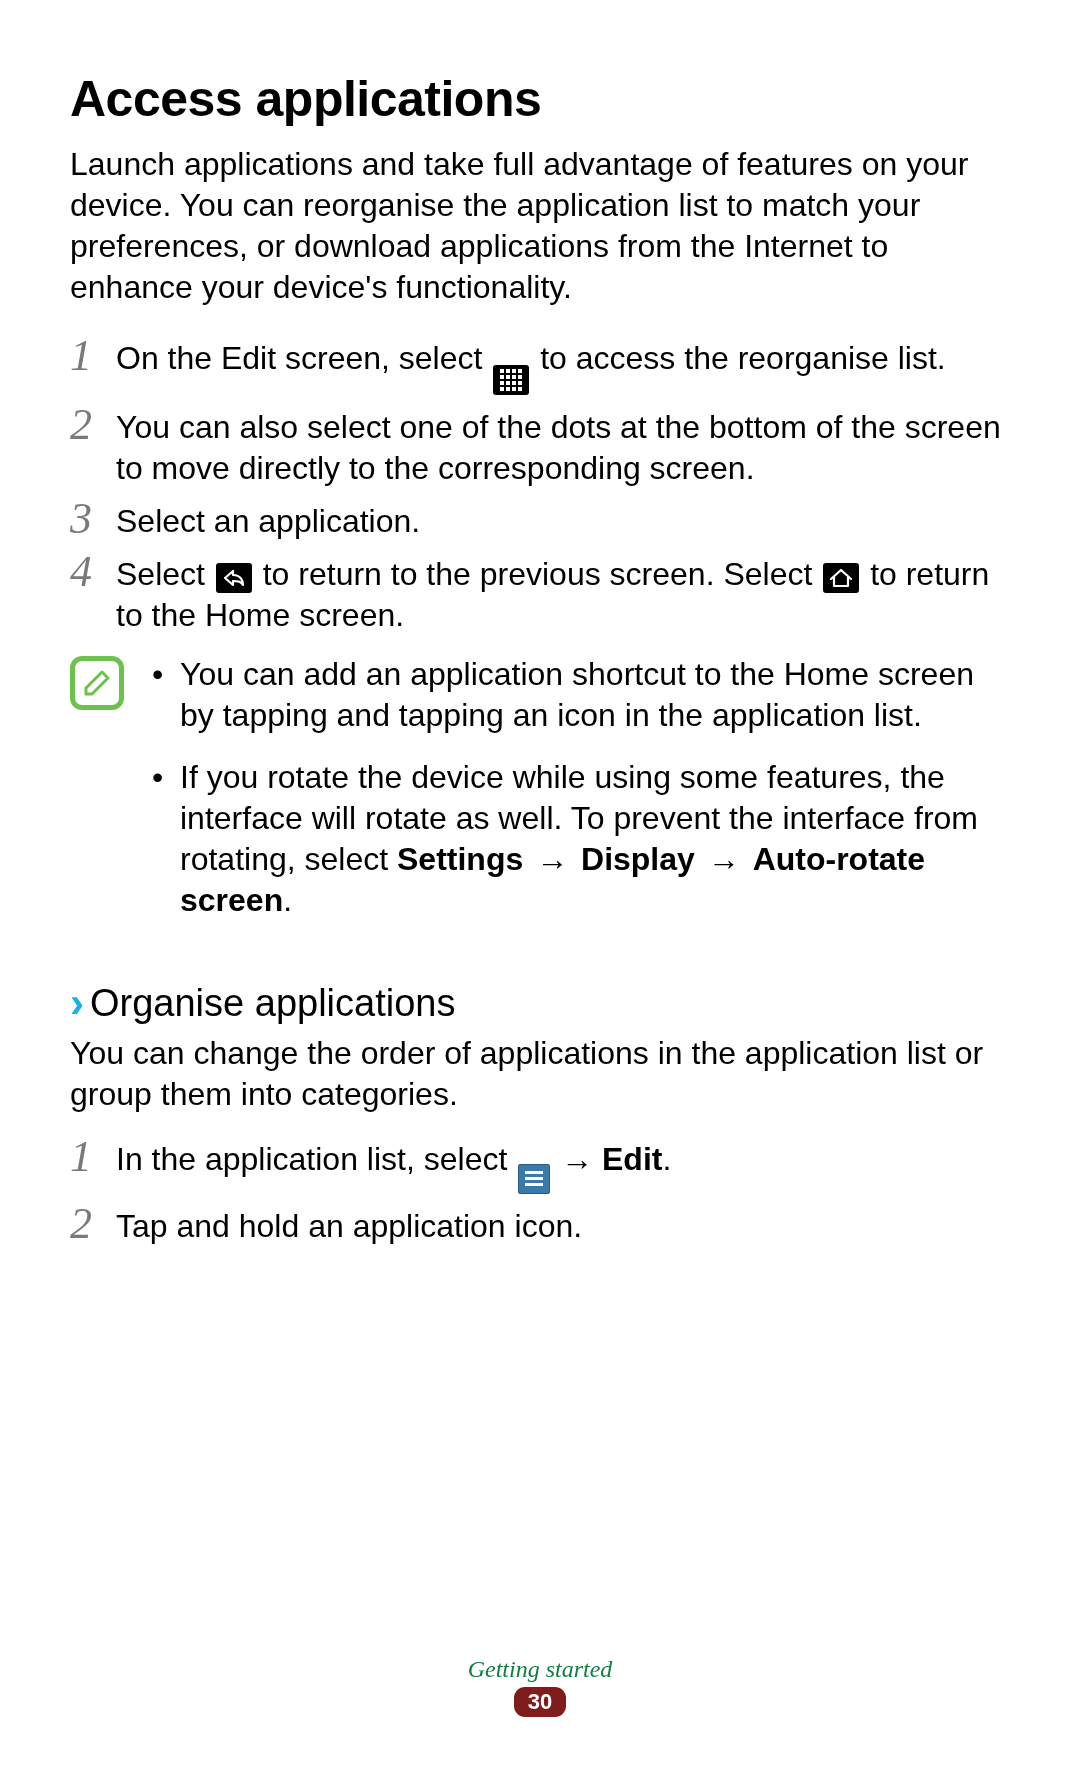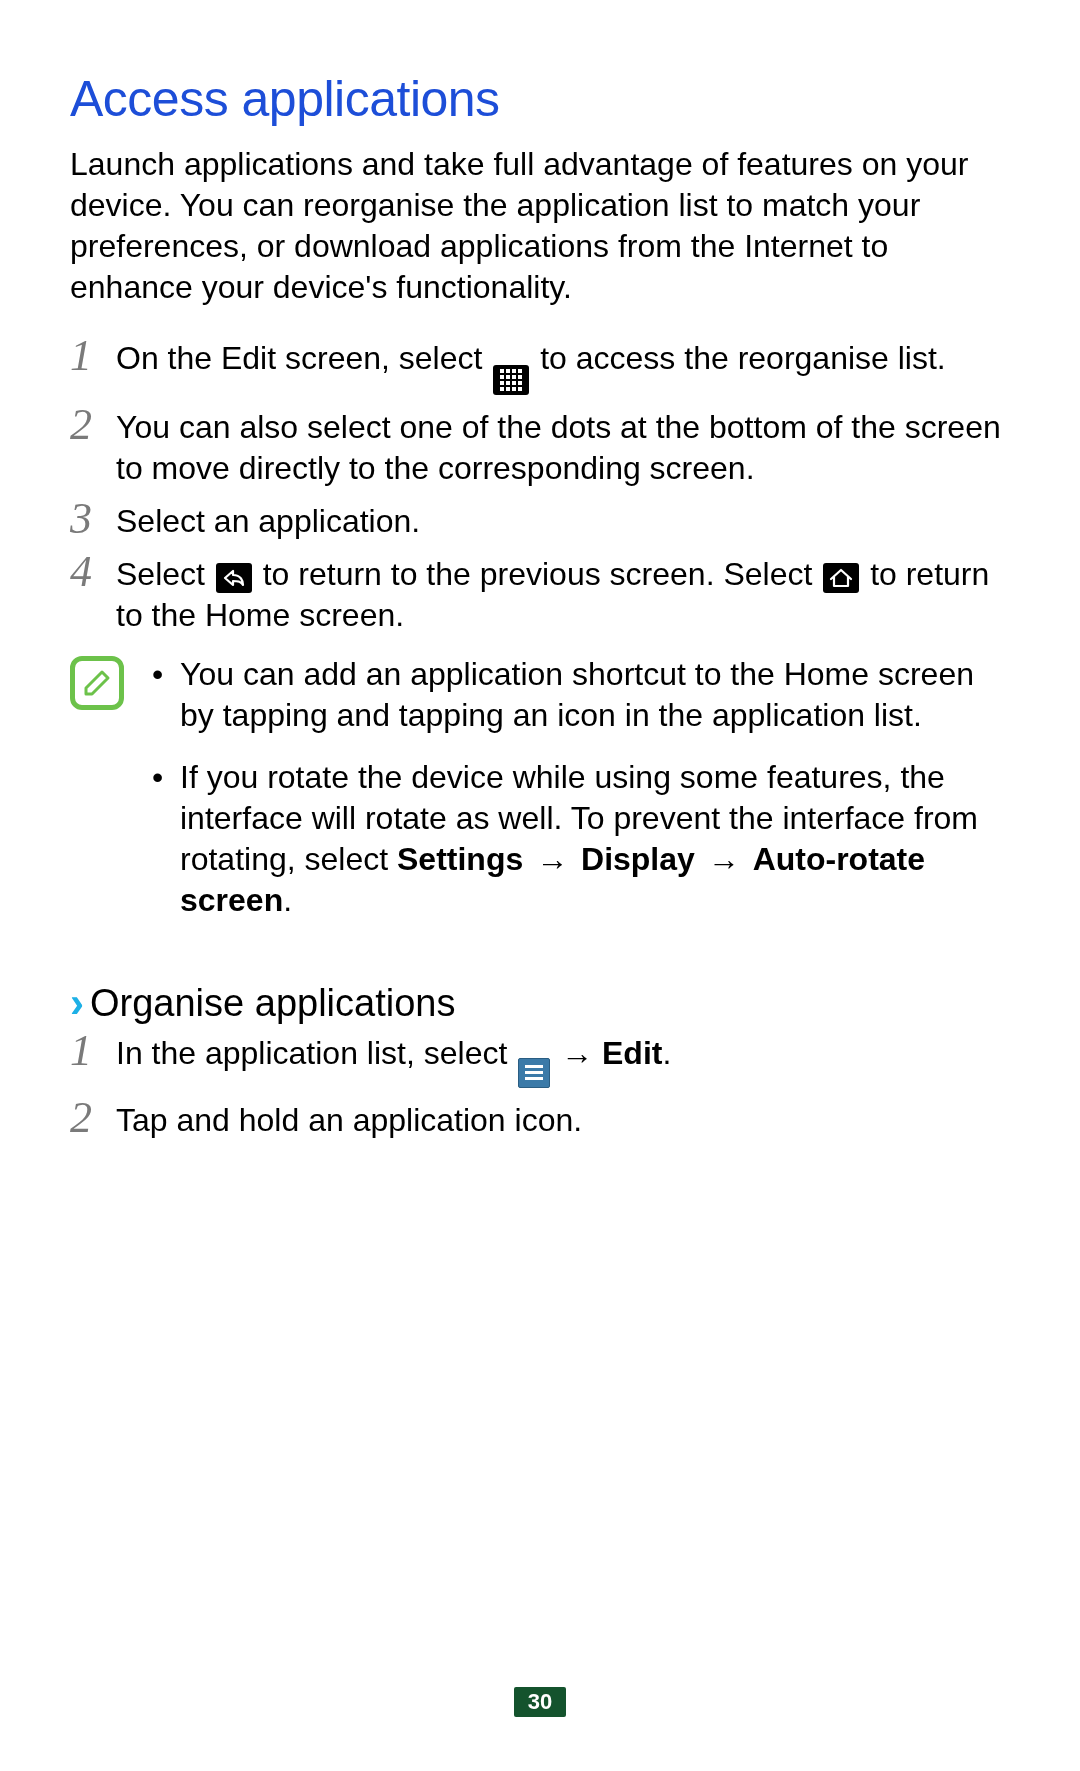--- a/index.html
+++ b/index.html
@@ -11,23 +11,23 @@
     height: 1771px;
     background: #ffffff;
     font-family: "Segoe UI", "Myriad Pro", "Helvetica Neue", Arial, sans-serif;
     color: #000000;
     position: relative;
   }
   .page {
     padding: 70px 70px 0 70px;
   }
   .heading {
-    color: #1d4ed8;
+    color: #000000;
     font-size: 50px;
-    font-weight: 400;
+    font-weight: 700;
     margin: 0 0 16px 0;
     letter-spacing: -0.5px;
   }
   .intro {
     font-size: 32px;
     line-height: 1.28;
     margin: 0 0 30px 0;
   }
   .step {
     display: flex;
@@ -155,26 +155,26 @@
   }
   .footer-section {
     font-family: Georgia, "Times New Roman", serif;
     font-style: italic;
     color: #0f7e3e;
     font-size: 24px;
     margin-bottom: 4px;
   }
   .page-badge {
     display: inline-block;
-    background: #14532d;
+    background: #7f1d1d;
     color: #fff;
     font-size: 22px;
     font-weight: 600;
     padding: 2px 14px;
-    border-radius: 2px;
+    border-radius: 11px;
   }
 </style>
 </head>
 <body>
 
 <div class="page">
 
   <h1 class="heading">Access applications</h1>
 
   <p class="intro">Launch applications and take full advantage of features on your device. You can reorganise the application list to match your preferences, or download applications from the Internet to enhance your device's functionality.</p>
@@ -262,20 +262,21 @@
         </p>
       </div>
     </div>
   </div>
 
   <div class="subheading-row">
     <span class="chevron">›</span>
     <h2 class="subheading">Organise applications</h2>
   </div>
 
+  <p class="sub-intro">You can change the order of applications in the application list or group them into categories.</p>
 
   <div class="step">
     <div class="step-num">1</div>
     <div class="step-body">
       <p>
         <span>In the application list, select </span>
         <span class="icon-menu-box">
           <span class="icon-menu-lines">
               <span></span>
               <span></span>
@@ -290,14 +291,15 @@
   <div class="step">
     <div class="step-num">2</div>
     <div class="step-body">
       <p>Tap and hold an application icon.</p>
     </div>
   </div>
 
 </div>
 
 <div class="footer">
+  <div class="footer-section">Getting started</div>
   <div class="page-badge">30</div>
 </div>
 
 </body></html>

